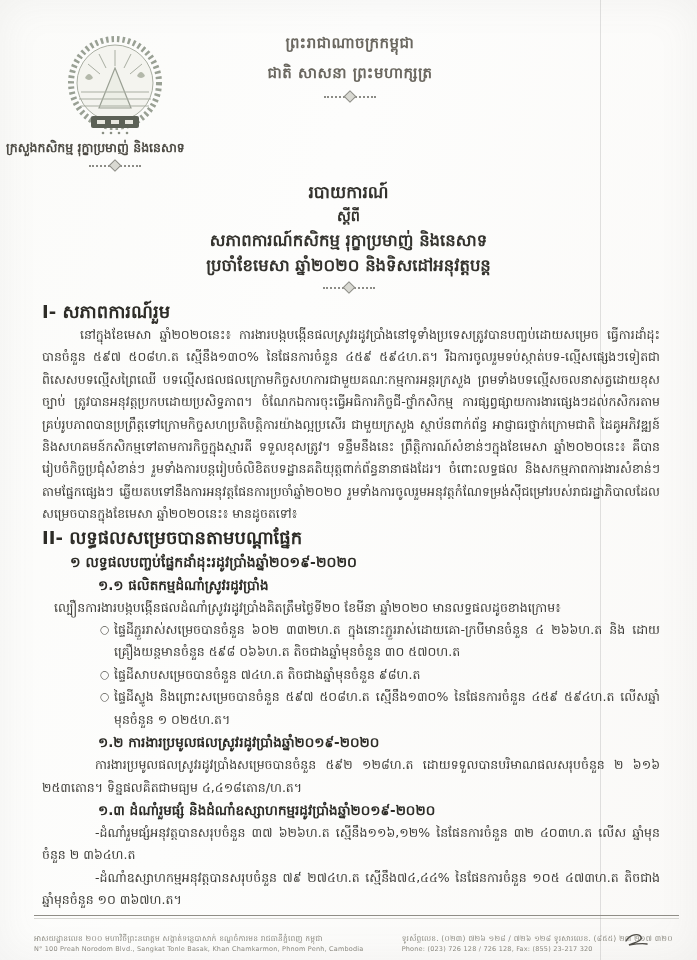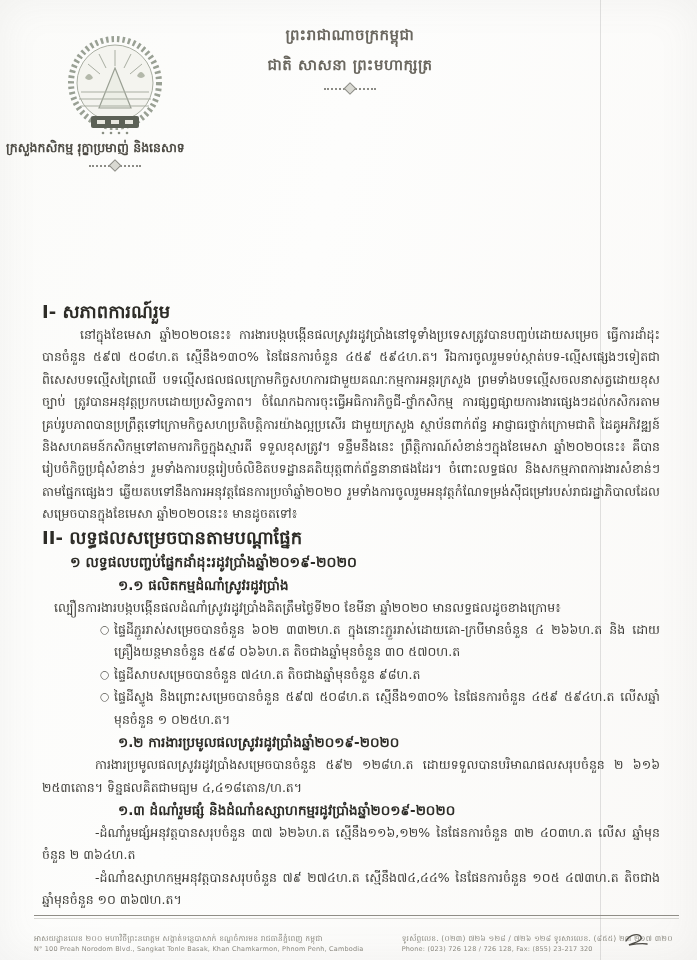--- a/index.html
+++ b/index.html
@@ -7,21 +7,21 @@
   body { font-family:"DejaVu Sans","Liberation Sans",sans-serif; }
   .page {
     position:relative; width:697px; height:960px; margin:0 auto;
     background:linear-gradient(105deg,#fbfbf9 0%, #fdfdfc 40%, #faf9f7 100%);
     overflow:hidden; color:#3c3c3c;
     box-shadow:inset 0 0 40px rgba(120,120,110,0.08);
   }
   .scan-edge { position:absolute; top:0; bottom:0; width:1px; background:rgba(140,140,140,0.25); left:600px; }
   
   .header-center { position:absolute; left:180px; width:340px; top:20px; text-align:center; }
-  .kingdom { font-size:15px; font-weight:bold; color:#6a675f; letter-spacing:0.5px; line-height:30px; }
+  .kingdom { font-size:15px; font-weight:bold; color:#6a675f; letter-spacing:0.5px; line-height:30px;margin-top:8px; }
   .motto   { font-size:15px; font-weight:bold; color:#6a675f; letter-spacing:0.5px; line-height:30px; }
   .divider { margin:6px auto 0 auto; width:52px; height:4px;
              border-bottom:2px dotted #8b8b85; position:relative; }
   .divider::after { content:""; position:absolute; left:50%; top:-2px; width:7px; height:7px;
              transform:translateX(-50%) rotate(45deg); border:1px solid #8b8b85; background:#d9d9d2; }
   .logo-block { position:absolute; left:6px; top:36px; width:218px; }
   .emblem { display:block; margin:0 auto; }
   .ministry { margin-top:4px; font-size:12.5px; font-weight:bold; color:#4c4a43; }
   .logo-block .divider { margin-top:5px; }
   
@@ -30,21 +30,21 @@
   .title-l2 { font-size:14.5px; font-weight:bold; line-height:23px; }
   .title-l3 { font-size:16.5px; font-weight:bold; line-height:25px; }
   .title-l4 { font-size:16.5px; font-weight:bold; line-height:25px; }
   .title-block .divider { margin-top:7px; }
   
   .content { position:absolute; left:42px; right:37px; top:300px;
              font-size:12.5px; line-height:22.4px; text-align:justify; color:#3c3b36; }
   .h-main { font-size:18px; font-weight:bold; color:#2d2c27; line-height:24px; }
   .para   { text-indent:38px; }
   .h-sub1 { font-size:14px; font-weight:bold; color:#2d2c27; margin-left:28px; line-height:24px; }
-  .h-sub2 { font-size:13.5px; font-weight:bold; color:#2d2c27; margin-left:76px; line-height:23px; }
+  .h-sub2 { font-size:13.5px; font-weight:bold; color:#2d2c27; margin-left:56px; line-height:23px; }
   .intro  { margin-left:12px; }
   .bullets { margin-left:58px; list-style:none; }
   .bullets li { display:flex; }
   .bullet-marker { flex:0 0 14px; color:#55544e; font-size:11px; }
   .bullet-text { flex:1; }
   .p-indent { text-indent:53px; }
   
   .footer { position:absolute; left:34px; right:18px; bottom:6px;
             border-top:1px solid #8f8d86; padding-top:18px;
             display:flex; justify-content:space-between; color:#8a887f; }
@@ -97,20 +97,27 @@
         <circle cx="48" cy="97" r="1.3"></circle>
           <circle cx="56" cy="97" r="1.3"></circle>
           <circle cx="64" cy="97" r="1.3"></circle>
           <circle cx="72" cy="97" r="1.3"></circle>
       </g>
     </svg>
     <div class="ministry">ក្រសួងកសិកម្ម រុក្ខាប្រមាញ់ និងនេសាទ</div>
     <div class="divider"></div>
   </div>
 
+  <div class="title-block">
+    <div class="title-l1">របាយការណ៍</div>
+    <div class="title-l2">ស្តីពី</div>
+    <div class="title-l3">សភាពការណ៍កសិកម្ម រុក្ខាប្រមាញ់ និងនេសាទ</div>
+    <div class="title-l4">ប្រចាំខែមេសា ឆ្នាំ២០២០ និងទិសដៅអនុវត្តបន្ត</div>
+    <div class="divider"></div>
+  </div>
 
   <div class="content">
     <div class="h-main">I- សភាពការណ៍រួម</div>
     <p class="para">នៅក្នុងខែមេសា ឆ្នាំ២០២០នេះ៖ ការងារបង្កបង្កើនផលស្រូវរដូវប្រាំងនៅទូទាំងប្រទេសត្រូវបានបញ្ចប់ដោយសម្រេច ធ្វើការដាំដុះបានចំនួន ៥៩៧ ៥០៨ហ.ត ស្មើនឹង១៣០% នៃផែនការចំនួន ៤៥៩ ៥៩៤ហ.ត។ រីឯការចូលរួមទប់ស្កាត់បទ-ល្មើសផ្សេងៗទៀតជាពិសេសបទល្មើសព្រៃឈើ បទល្មើសផលផលក្រោមកិច្ចសហការជាមួយគណៈកម្មការអន្តរក្រសួង ព្រមទាំងបទល្មើសចលនាសត្វដោយខុសច្បាប់ ត្រូវបានអនុវត្តប្រកបដោយប្រសិទ្ធភាព។ ចំណែកឯការចុះធ្វើអធិការកិច្ចជី-ថ្នាំកសិកម្ម ការផ្សព្វផ្សាយការងារផ្សេងៗដល់កសិករតាមគ្រប់រូបភាពបានប្រព្រឹត្តទៅក្រោមកិច្ចសហប្រតិបត្តិការយ៉ាងល្អប្រសើរ ជាមួយក្រសួង ស្ថាប័នពាក់ព័ន្ធ អាជ្ញាធរថ្នាក់ក្រោមជាតិ ដៃគូអភិវឌ្ឍន៍ និងសហគមន៍កសិកម្មទៅតាមការកិច្ចក្នុងស្មារតី ទទួលខុសត្រូវ។ ទន្ទឹមនឹងនេះ ព្រឹត្តិការណ៍សំខាន់ៗក្នុងខែមេសា ឆ្នាំ២០២០នេះ៖ គឺបានរៀបចំកិច្ចប្រជុំសំខាន់ៗ រួមទាំងការបន្តរៀបចំលិខិតបទដ្ឋានគតិយុត្តពាក់ព័ន្ធនានាផងដែរ។ ចំពោះលទ្ធផល និងសកម្មភាពការងារសំខាន់ៗតាមផ្នែកផ្សេងៗ ឆ្លើយតបទៅនឹងការអនុវត្តផែនការប្រចាំឆ្នាំ២០២០ រួមទាំងការចូលរួមអនុវត្តកំណែទម្រង់ស៊ីជម្រៅរបស់រាជរដ្ឋាភិបាលដែល សម្រេចបានក្នុងខែមេសា ឆ្នាំ២០២០នេះ៖ មានដូចតទៅ៖</p>
 
     <div class="h-main">II- លទ្ធផលសម្រេចបានតាមបណ្តាផ្នែក</div>
     <div class="h-sub1">១ លទ្ធផលបញ្ចប់ផ្នែកដាំដុះរដូវប្រាំងឆ្នាំ២០១៩-២០២០</div>
 
     <div class="h-sub2">១.១ ផលិតកម្មដំណាំស្រូវរដូវប្រាំង</div>
     <div class="intro">ល្បឿនការងារបង្កបង្កើនផលដំណាំស្រូវរដូវប្រាំងគិតត្រឹមថ្ងៃទី២០ ខែមីនា ឆ្នាំ២០២០ មានលទ្ធផលដូចខាងក្រោម៖</div>

